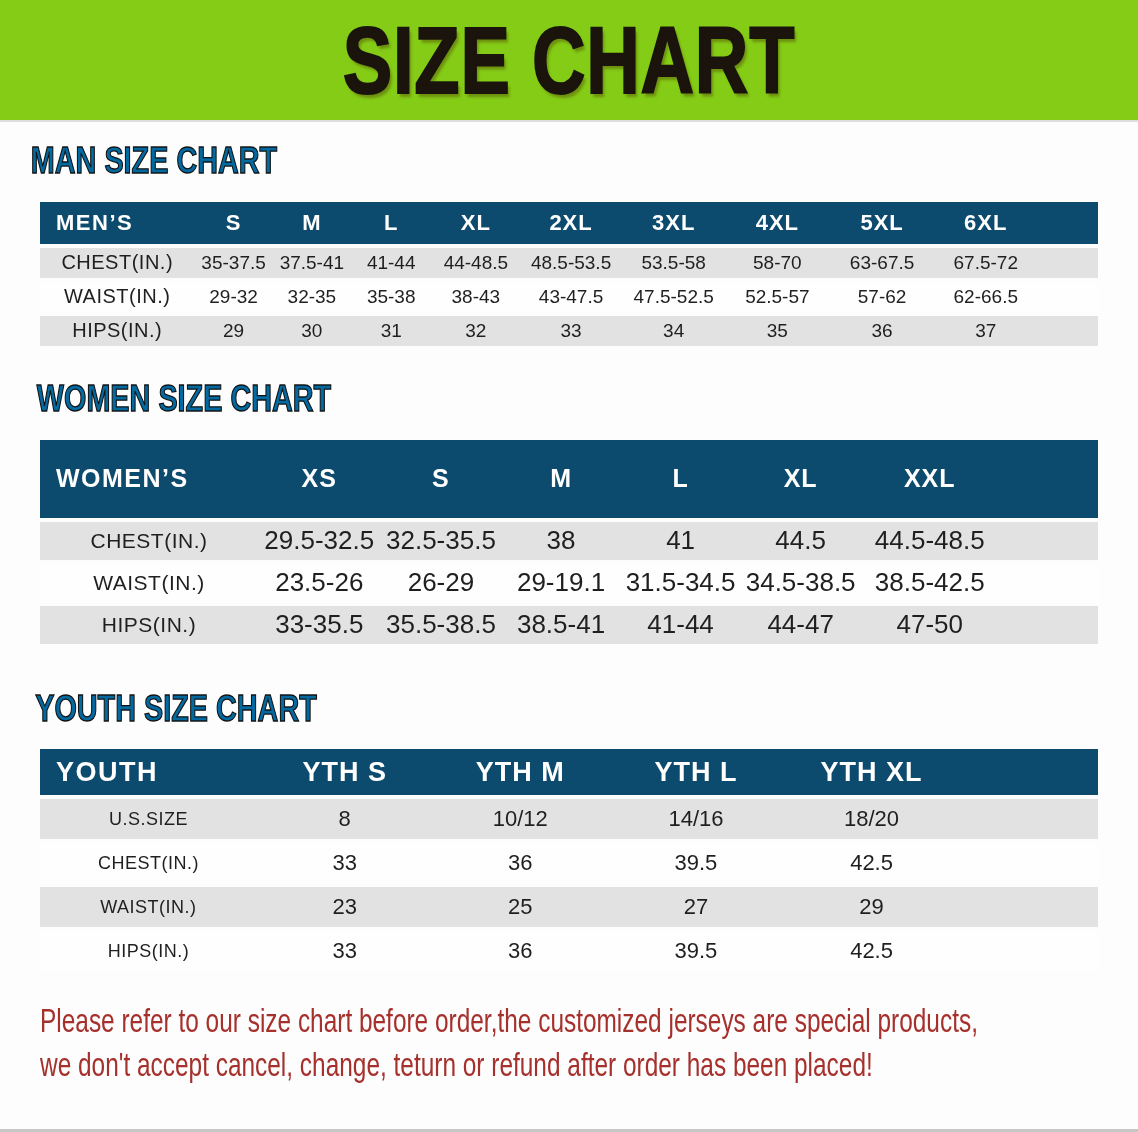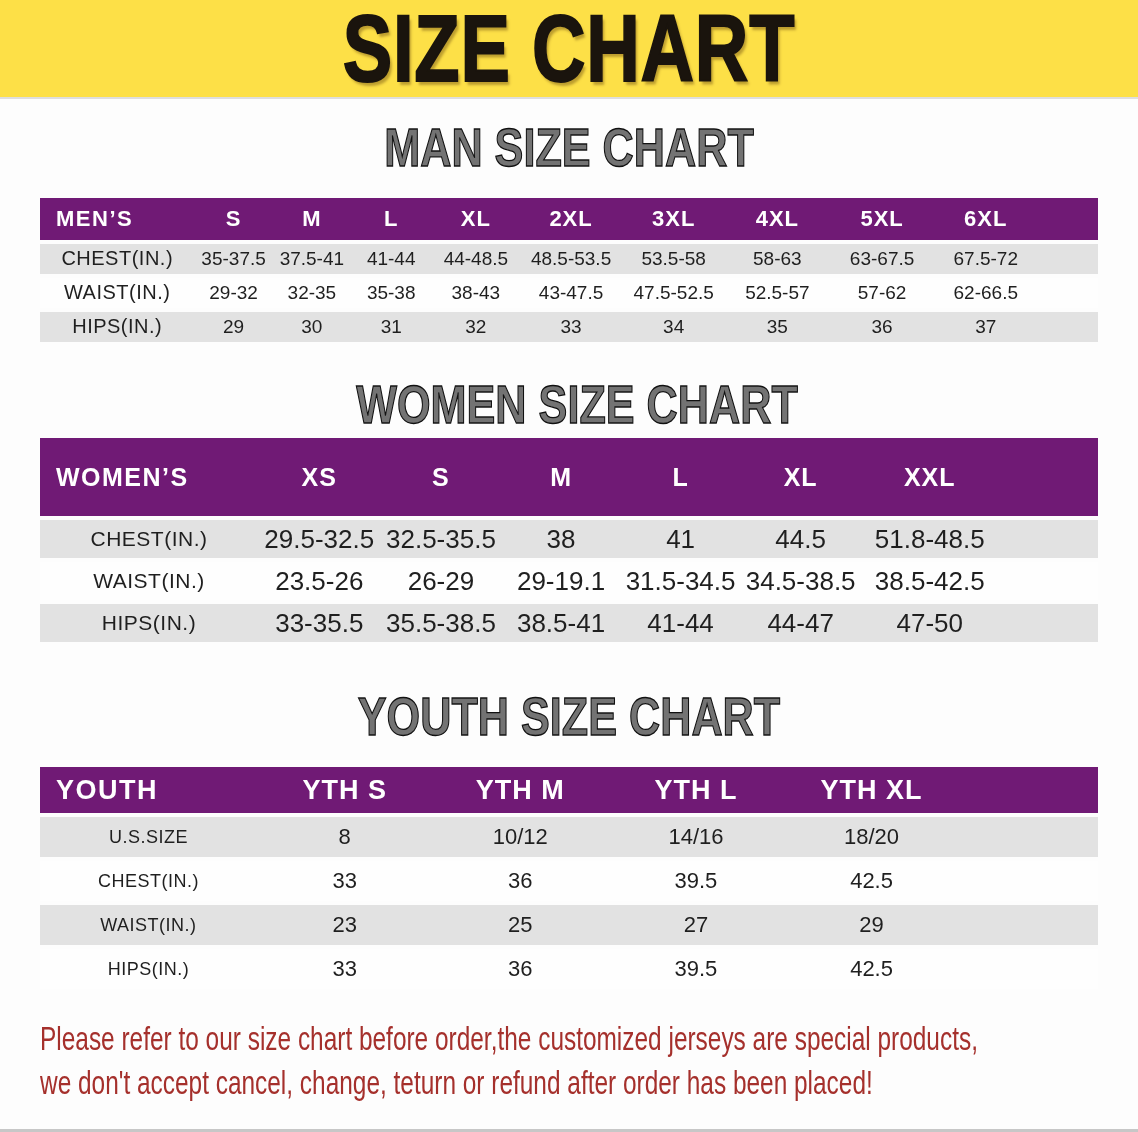--- a/index.html
+++ b/index.html
@@ -1,38 +1,38 @@
 <!DOCTYPE html>
 <html><head>
 <meta charset="utf-8">
 <style>
   html,body{margin:0;padding:0;background:#ffffff;}
   body{font-family:"Liberation Sans",sans-serif;}
   .page{position:relative;width:1138px;height:1132px;margin:0 auto;background:#fdfdfd;overflow:hidden;}
 
   
-  .banner{height:97px;background:#fde047;display:flex;align-items:center;justify-content:center;
+  .banner{height:120px;background:#84cc16;display:flex;align-items:center;justify-content:center;
           box-shadow:0 2px 0 #dedede;}
   .banner-title{margin:0;font-size:95px;font-weight:bold;color:#1a140d;line-height:1;}
   .banner-title .condense{display:inline-block;transform:scaleX(0.78);letter-spacing:1px;
           -webkit-text-stroke:2px #1a140d;text-shadow:3px 4px 3px rgba(70,35,0,0.35);}
 
   
-  .section-heading{margin:0;text-align:center;font-size:54px;font-weight:bold;color:#737373;line-height:1.05;}
+  .section-heading{margin:0;text-align:left;font-size:36px;font-weight:bold;color:#0369a1;line-height:1.05;}
   .section-heading .condense{display:inline-block;transform:scaleX(0.8);-webkit-text-stroke:1.3px #111;}
   .h-men{margin:22px 0 18px;}
-  .h-women{margin:30px 0 2px;padding-left:15px;}
+  .h-women{margin:30px 0 18px;}
   .h-youth{margin:42px 0 18px;text-decoration:underline;}
 
   
   .table-slot{padding:0 40px;}
   .size-table{width:100%;border-collapse:separate;border-spacing:0 4px;table-layout:fixed;}
   .size-table th,.size-table td{padding:0;text-align:center;vertical-align:middle;
         color:#1f1f1f;overflow:hidden;white-space:nowrap;}
-  .head-row th{background:#701a75;color:#ffffff;font-weight:600;letter-spacing:1px;}
+  .head-row th{background:#0c4a6e;color:#ffffff;font-weight:600;letter-spacing:1px;}
   .tbl-label{text-align:left !important;padding-left:16px !important;font-weight:bold !important;
         letter-spacing:1.5px !important;}
   .row-gray td{background:#e2e2e2;}
   .row-white td{background:#fefefe;}
   .row-label{letter-spacing:0.5px;}
 
   .t0 .head-row th{height:42px;font-size:22px;}
   .t0 .tbl-label{font-size:29px;}
   .t0 td{height:30px;font-size:19px;}
   .t0 .row-label{font-size:20px;}
@@ -98,21 +98,21 @@
             </thead>
             <tbody>
               <tr class="row-gray">
                 <td class="row-label">CHEST(IN.)</td>
                 <td>35-37.5</td>
                 <td>37.5-41</td>
                 <td>41-44</td>
                 <td>44-48.5</td>
                 <td>48.5-53.5</td>
                 <td>53.5-58</td>
-                <td>58-63</td>
+                <td>58-70</td>
                 <td>63-67.5</td>
                 <td>67.5-72</td>
                 <td></td>
               </tr>
               <tr class="row-white">
                 <td class="row-label">WAIST(IN.)</td>
                 <td>29-32</td>
                 <td>32-35</td>
                 <td>35-38</td>
                 <td>38-43</td>
@@ -168,21 +168,21 @@
               </tr>
             </thead>
             <tbody>
               <tr class="row-gray">
                 <td class="row-label">CHEST(IN.)</td>
                 <td>29.5-32.5</td>
                 <td>32.5-35.5</td>
                 <td>38</td>
                 <td>41</td>
                 <td>44.5</td>
-                <td>51.8-48.5</td>
+                <td>44.5-48.5</td>
                 <td></td>
               </tr>
               <tr class="row-white">
                 <td class="row-label">WAIST(IN.)</td>
                 <td>23.5-26</td>
                 <td>26-29</td>
                 <td>29-19.1</td>
                 <td>31.5-34.5</td>
                 <td>34.5-38.5</td>
                 <td>38.5-42.5</td>

